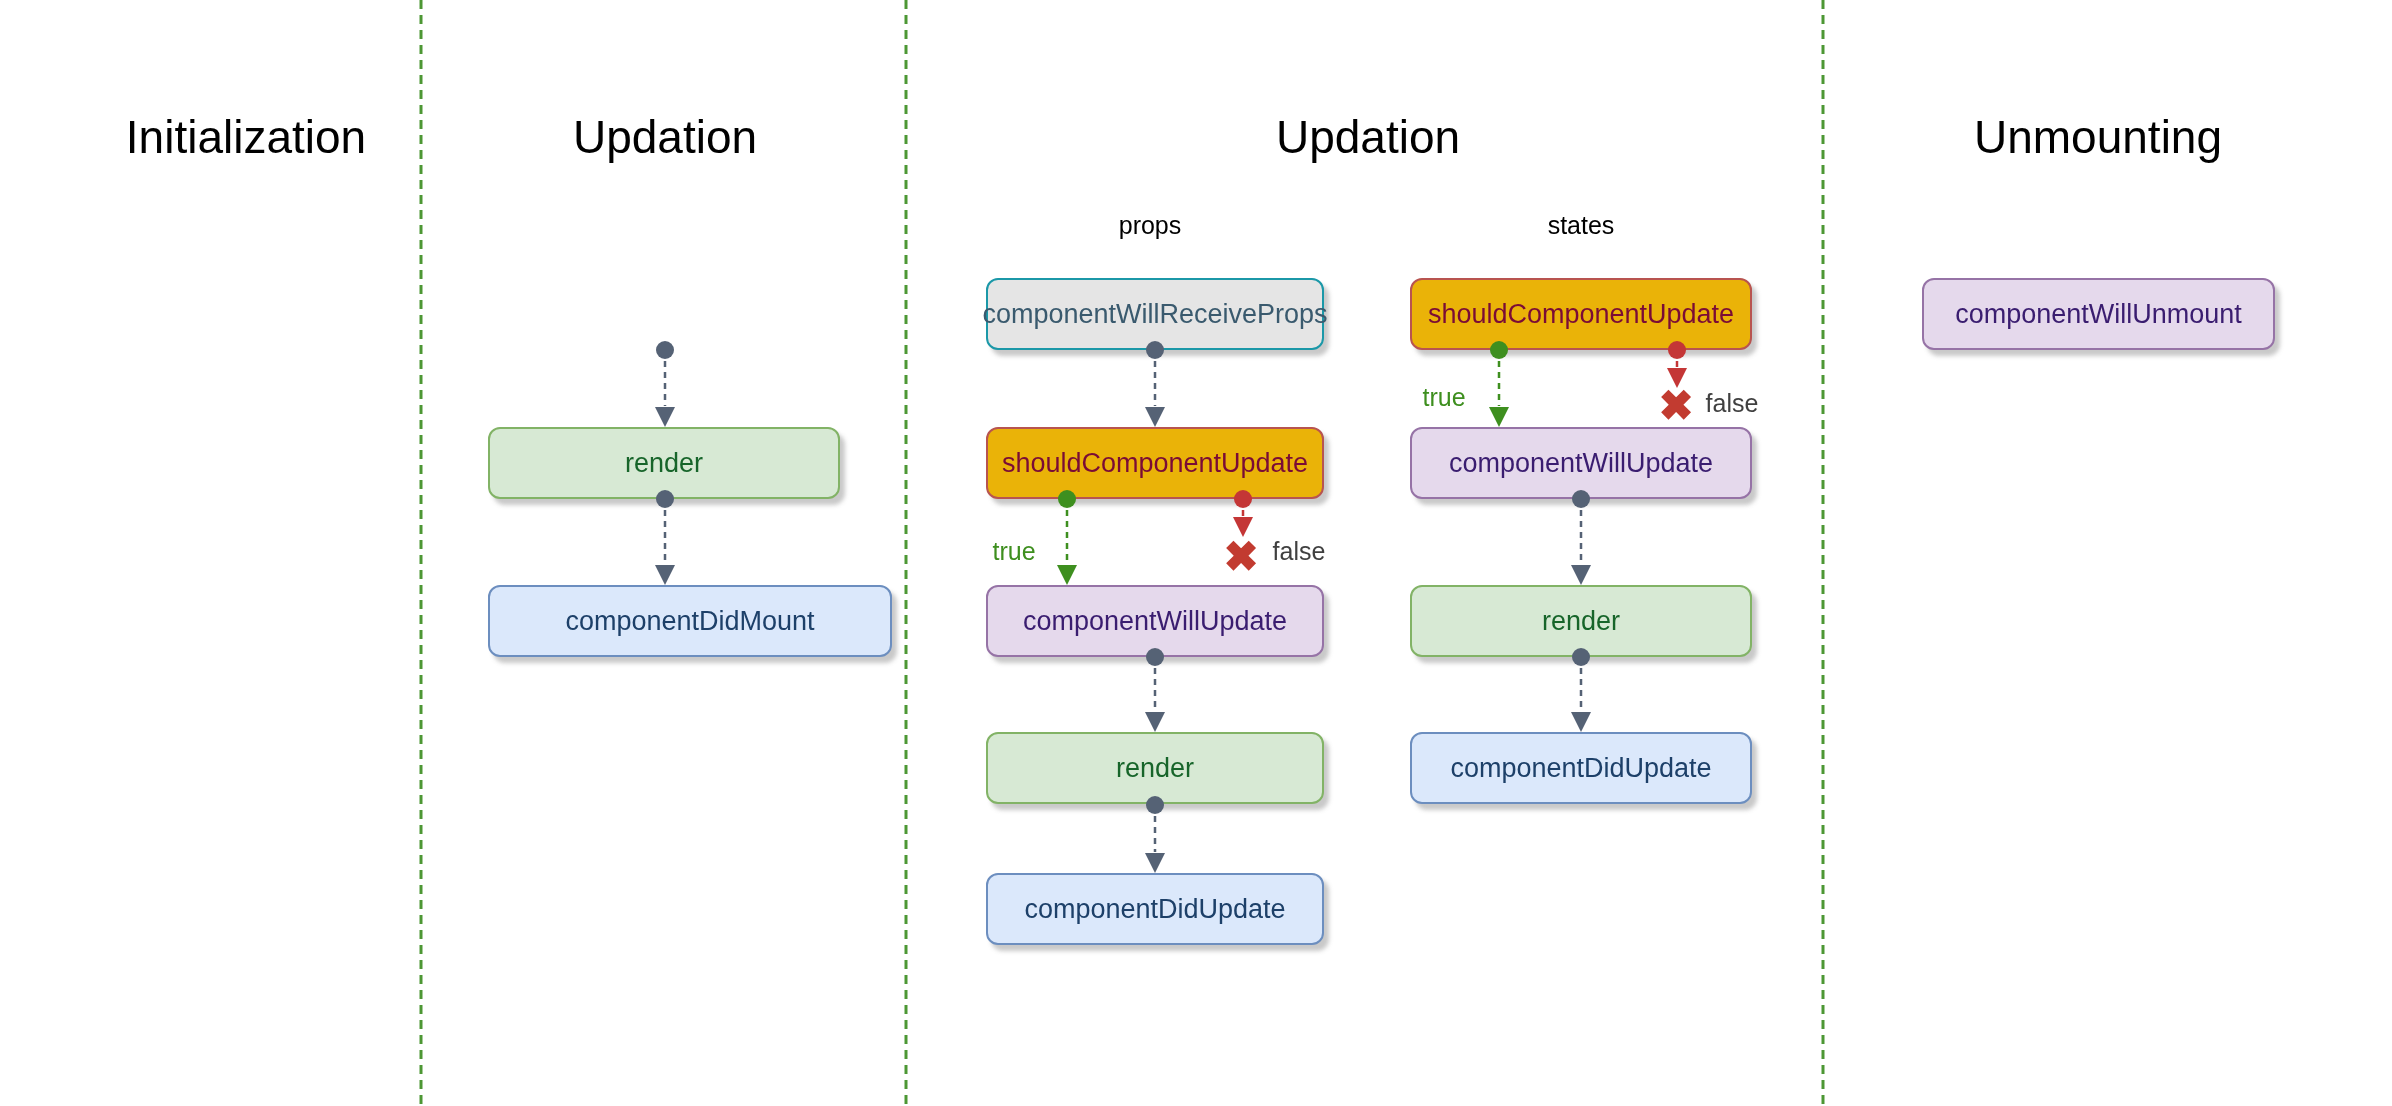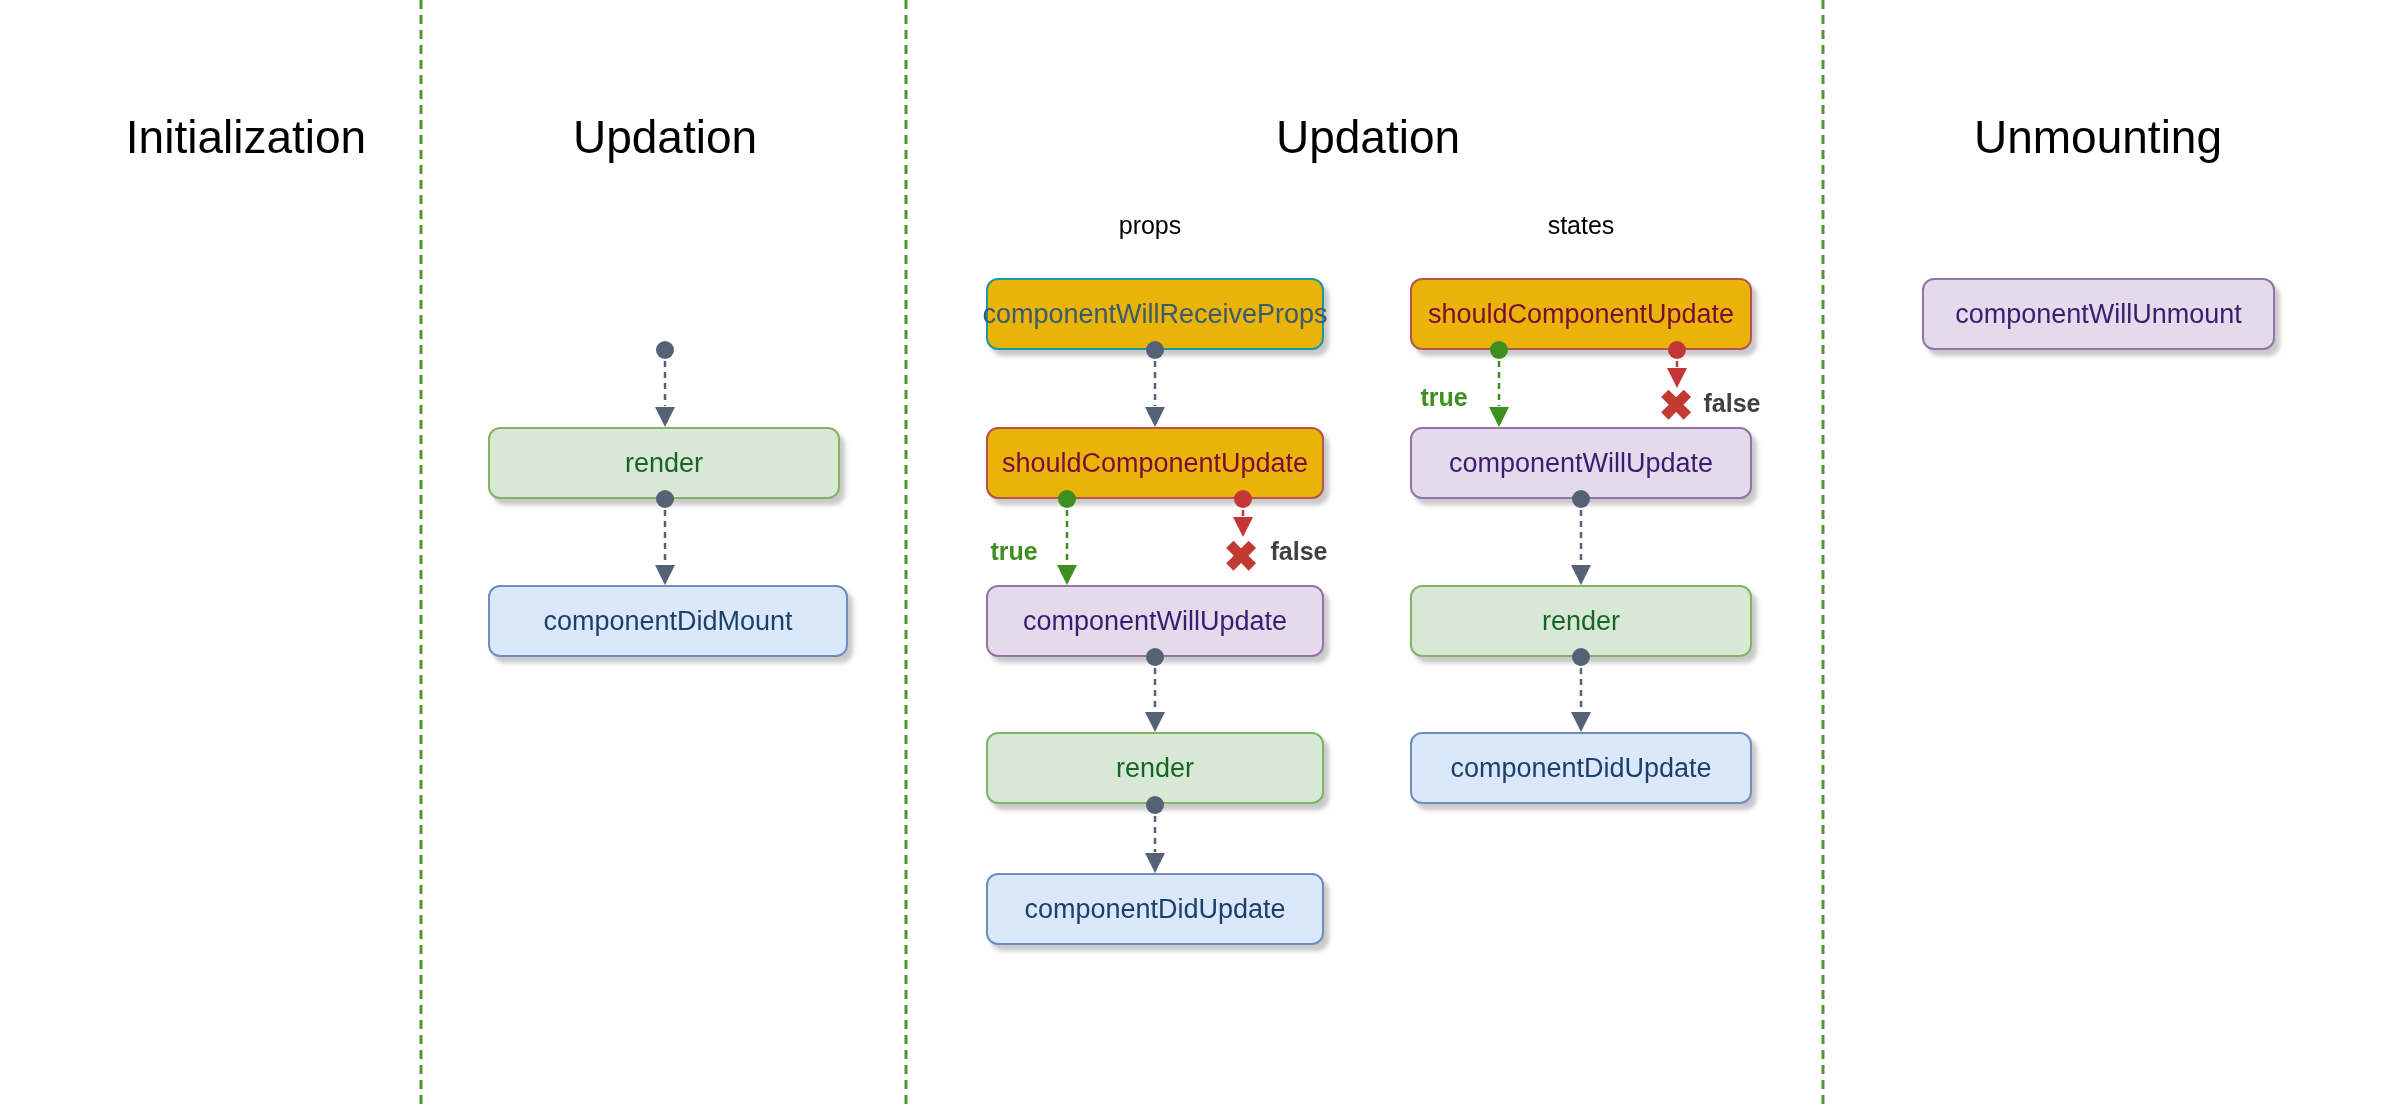--- a/index.html
+++ b/index.html
@@ -20,25 +20,25 @@
     position:absolute; height:72px; box-sizing:border-box;
     border:2.5px solid; border-radius:12px;
     display:flex; align-items:center; justify-content:center;
     font-size:27px; white-space:nowrap;
     box-shadow:5px 6px 4px rgba(100,100,100,0.35);
   }
   .node.orange { background:#ffe9cf; border-color:#cfa21d; color:#52320a; }
   .node.purple { background:#e5d9ec; border-color:#9673a6; color:#3a1d70; }
   .node.green  { background:#d7e9d4; border-color:#82b366; color:#17652a; }
   .node.blue   { background:#dbe8fb; border-color:#6c8ebf; color:#1d4069; }
-  .node.cyan   { background:#eab308; border-color:#1b98a8; color:#3a5a6e; }
+  .node.cyan   { background:#e5e5e5; border-color:#1b98a8; color:#3a5a6e; }
   .node.red    { background:#eab308; border-color:#b85450; color:#7a0c36; }
   .branch-label {
     position:absolute; transform:translate(-50%,-50%);
-    font-size:25px; font-weight:700; white-space:nowrap; line-height:1;
+    font-size:25px; font-weight:400; white-space:nowrap; line-height:1;
   }
   .branch-label.yes { color:#3e8f1f; }
   .branch-label.no  { color:#404040; }
   .reject-x {
     position:absolute; transform:translate(-50%,-50%);
     font-size:42px; font-weight:700; color:#c23b30; line-height:1;
   }
 </style>
 </head>
 <body>
@@ -48,21 +48,21 @@
   <div class="section-title" style="left:246px; top:112px;">Initialization</div>
   <div class="section-title" style="left:665px; top:112px;">Updation</div>
   <div class="section-title" style="left:1368px; top:112px;">Updation</div>
   <div class="section-title" style="left:2098px; top:112px;">Unmounting</div>
 
   <div class="sub-title" style="left:1150px; top:212px;">props</div>
   <div class="sub-title" style="left:1581px; top:212px;">states</div>
 
 
   <div class="node green" style="left:488px; top:427px; width:352px;">render</div>
-  <div class="node blue" style="left:488px; top:585px; width:360px;">componentDidMount</div>
+  <div class="node blue" style="left:488px; top:585px; width:404px;">componentDidMount</div>
 
   <div class="node cyan" style="left:986px; top:278px; width:338px;">componentWillReceiveProps</div>
   <div class="node red" style="left:986px; top:427px; width:338px;">shouldComponentUpdate</div>
   <div class="node purple" style="left:986px; top:585px; width:338px;">componentWillUpdate</div>
   <div class="node green" style="left:986px; top:732px; width:338px;">render</div>
   <div class="node blue" style="left:986px; top:873px; width:338px;">componentDidUpdate</div>
 
   <div class="node red" style="left:1410px; top:278px; width:342px;">shouldComponentUpdate</div>
   <div class="node purple" style="left:1410px; top:427px; width:342px;">componentWillUpdate</div>
   <div class="node green" style="left:1410px; top:585px; width:342px;">render</div>

